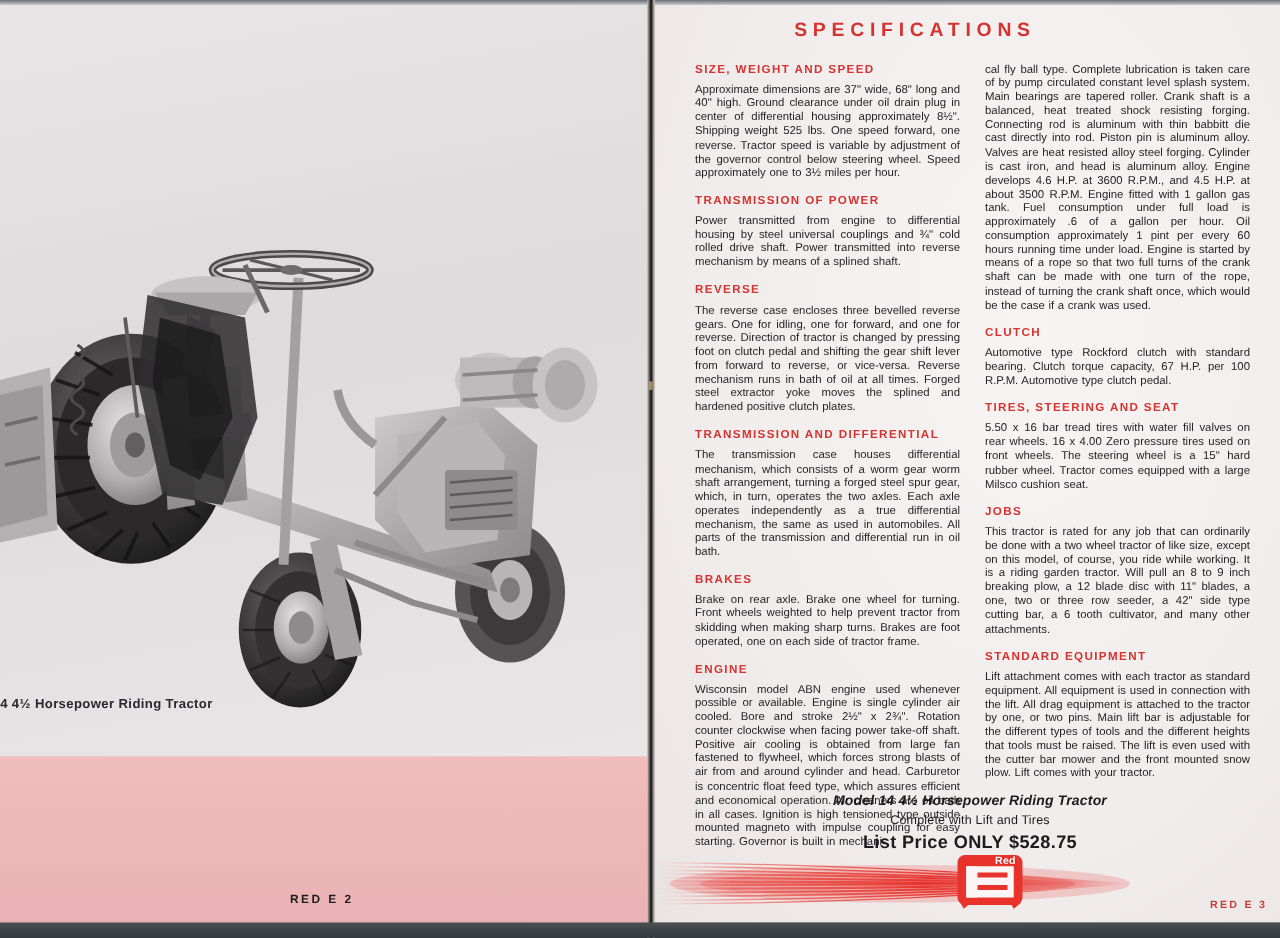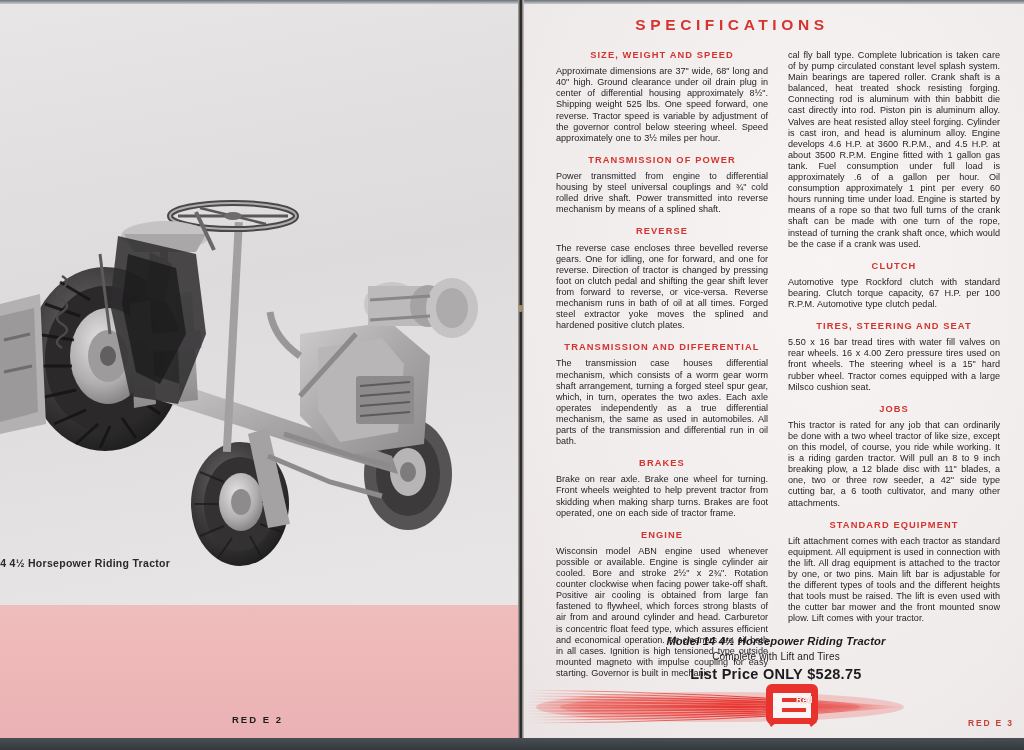--- a/index.html
+++ b/index.html
@@ -81,21 +81,21 @@
     position:absolute;left:0;top:12px;width:416px;text-align:center;
     color:#d4332f;font-weight:bold;font-size:15.5px;letter-spacing:4.6px;
   }
   .cols{
     position:absolute;left:32px;top:46px;width:444px;height:640px;
     display:flex;gap:20px;
   }
   .col{width:212px;}
   .heading{
     color:#d4332f;font-weight:bold;font-size:9.3px;letter-spacing:1.1px;
-    text-align:center;margin:11px 0 5px 0;line-height:1.2;
+    margin:11px 0 5px 0;line-height:1.2;
   }
   .heading.first{margin-top:0;}
   .body-txt{
     color:#242428;font-size:9.1px;line-height:11.1px;
     text-align:justify;text-align-last:left;
     -webkit-hyphens:auto;hyphens:auto;
     word-spacing:.4px;margin:0 0 2px 0;
   }
   .price-block{
     position:absolute;left:28px;top:630px;width:448px;text-align:center;
@@ -109,21 +109,21 @@
   .logo-wrap{
     position:absolute;left:0px;top:672px;width:480px;height:62px;
   }
   .logo-streak{
     position:absolute;left:0px;top:8px;width:380px;height:46px;
   }
   .logo-mark{
     position:absolute;left:240px;top:4px;width:56px;height:50px;
   }
   .logo-red-word{
-    position:absolute;left:256px;top:19px;
+    position:absolute;left:256px;top:7px;
     font-size:8.5px;font-weight:bold;color:#fff;letter-spacing:.2px;
     text-shadow:0 0 1px rgba(160,20,20,.8);
     padding-left:16px;
   }
   .footer-right{
     position:absolute;left:404px;top:714px;
     font-size:8.5px;font-weight:bold;color:#c4403b;letter-spacing:1.8px;padding-left:40px;
   }
 </style>
 </head>

